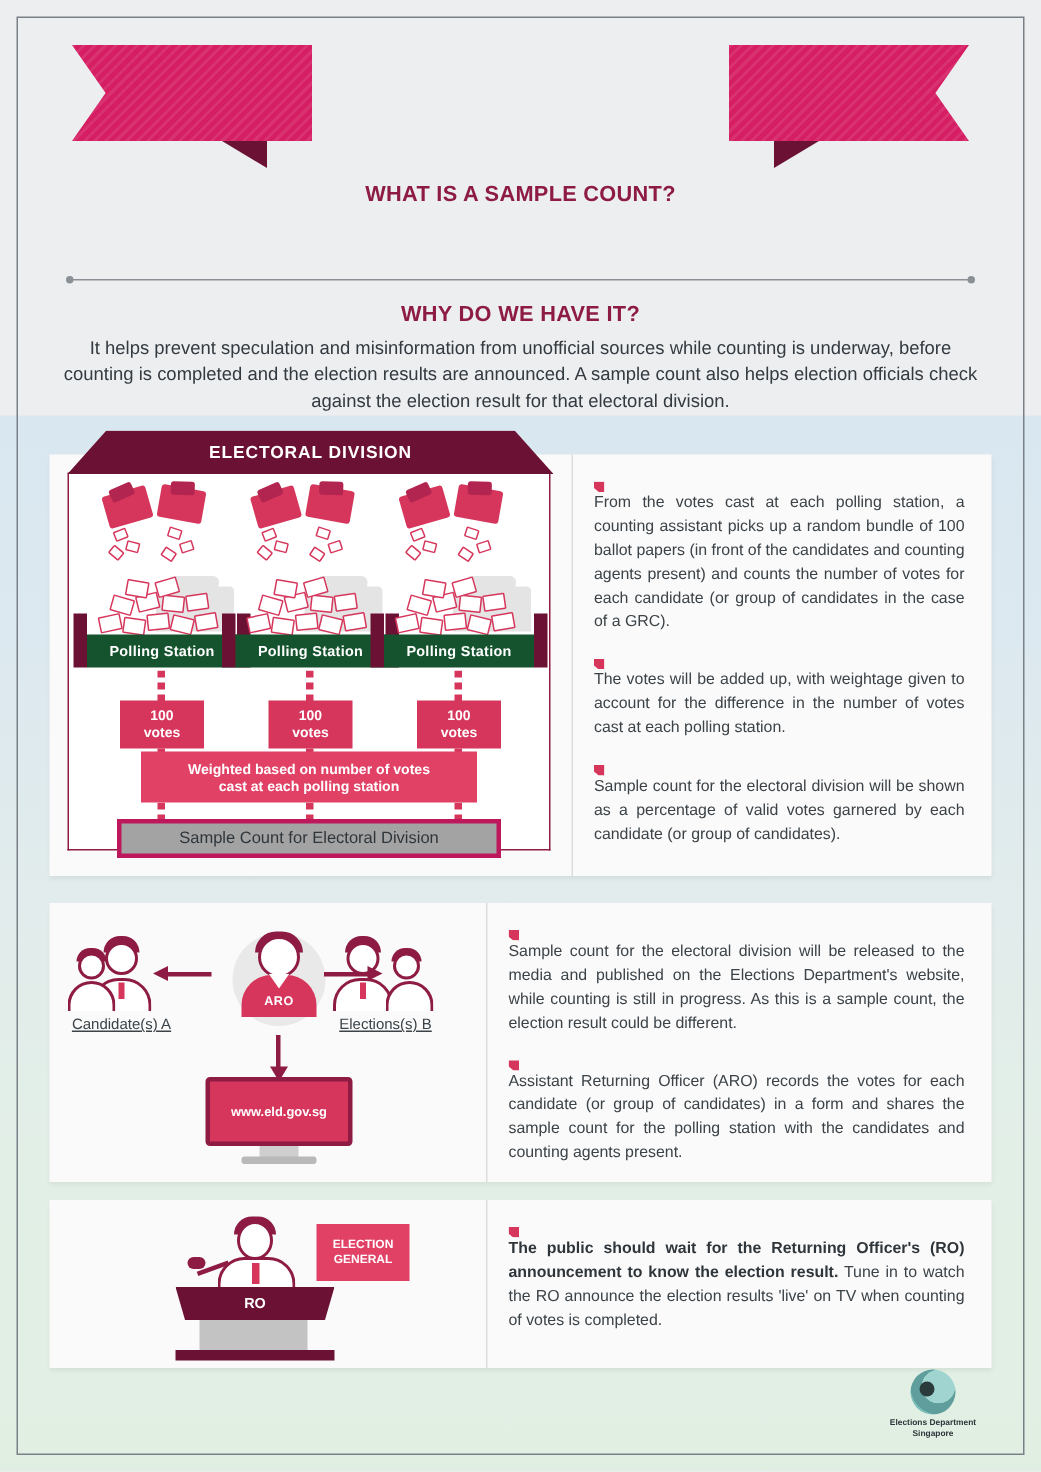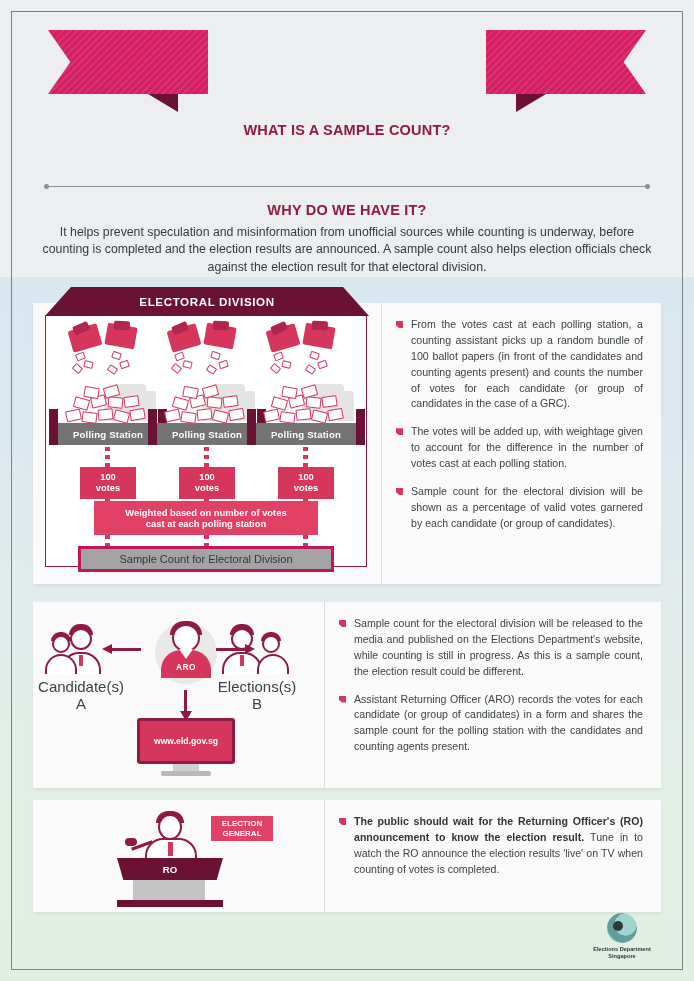--- a/index.html
+++ b/index.html
@@ -79,21 +79,21 @@
   .divider::after  { right: -4px; }
 
   
   .panel {
     position: absolute; background: #fbfafa; display: flex;
     box-shadow: 0 2px 3px rgba(0,0,0,0.06);
   }
   .panel-left  { position: relative; flex: 0 0 auto; }
   .panel-right { flex: 1 1 auto; border-left: 1px solid #ddd; padding: 14px 18px 10px 14px; }
 
-  .bullet-row { display: flex; margin-bottom: 12px; }
+  .bullet-row { display: flex; margin-bottom: 12px; flex-direction: column; }
   .bullet-row:last-child { margin-bottom: 0; }
   .bullet-mark {
     flex: 0 0 auto; width: 7px; height: 7px; margin: 4px 8px 0 0; background: #d6365c;
     clip-path: polygon(0 0, 100% 0, 100% 100%, 45% 100%, 0 62%);
   }
   .bullet-text {
     flex: 1 1 auto; color: #3b4348; font-size: 10.6px; line-height: 1.5;
     text-align: justify;
   }
   .bullet-text .strong { font-weight: bold; color: #2f363b; }
@@ -144,21 +144,21 @@
   .pile-bg::before {
     content:""; position:absolute; left: 8px; top:-7px; width: 34px; height: 9px;
     background:#e4e4e4; border-radius: 4px;
   }
   .pile { position: absolute; left: 6px; bottom: 0; width: 92px; height: 34px; }
   .pile .p {
     position: absolute; width: 15px; height: 11px; border: 1.4px solid #d6365c;
     background: #fff; border-radius: 1px;
   }
   .ps-label {
-    position: relative; height: 22px; background: #737373; color: #fff;
+    position: relative; height: 22px; background: #14532d; color: #fff;
     font-size: 9.6px; font-weight: bold; display: flex;
     align-items: center; justify-content: center; letter-spacing: .2px; text-align: right;
   }
   .ps-label::before, .ps-label::after {
     content: ""; position: absolute; bottom: 0; width: 9px; height: 36px; background: #6b1234;
   }
   .ps-label::before { left: -9px; }
   .ps-label::after  { right: -9px; }
 
   .dash {
@@ -219,21 +219,21 @@
   }
   .aro-collar {
     position: absolute; left: 146px; top: 47px; width: 14px; height: 10px;
     background: #fff; clip-path: polygon(0 0, 100% 0, 50% 100%);
   }
   .aro-text {
     position: absolute; left: 128px; top: 60px; width: 50px; text-align: center;
     color: #fff; font-size: 8.4px; font-weight: bold; letter-spacing: .4px;
   }
   .cand-label {
-    position: absolute; font-size: 15px; color: #3b4348; text-align: center; width: 92px;
+    position: absolute; font-size: 10px; color: #3b4348; text-align: center; width: 92px; text-decoration: underline;
   }
   .arrow-h { position: absolute; height: 3px; background: #8e1b43; top: 46px; }
   .arrow-h::after {
     content: ""; position: absolute; top: -4px; width: 0; height: 0;
     border-top: 5.5px solid transparent; border-bottom: 5.5px solid transparent;
   }
   .arrow-h.left  { left: 78px; width: 30px; }
   .arrow-h.left::after  { left: -9px; border-right: 10px solid #8e1b43; }
   .arrow-h.right { right: 78px; width: 30px; }
   .arrow-h.right::after { right: -9px; border-left: 10px solid #8e1b43; }
@@ -289,21 +289,21 @@
     color: #fff; font-size: 9.6px; font-weight: bold;
     display: flex; align-items: center; justify-content: center;
   }
   .podium-body {
     position: absolute; left: 100px; top: 80px; width: 72px; height: 22px; background: #c3c3c3;
   }
   .podium-base {
     position: absolute; left: 84px; top: 100px; width: 106px; height: 7px; background: #6b1234;
   }
   .er-badge {
-    position: absolute; left: 178px; top: 16px; width: 62px; height: 25px;
+    position: absolute; left: 178px; top: 16px; width: 62px; height: 38px;
     background: #e24166; color: #fff; font-size: 8px; font-weight: bold;
     line-height: 1.25; text-align: center;
     display: flex; align-items: center; justify-content: center;
   }
 
   
   #footer-logo {
     position: absolute; right: 24px; bottom: 20px; width: 96px;
     text-align: center;
   }

